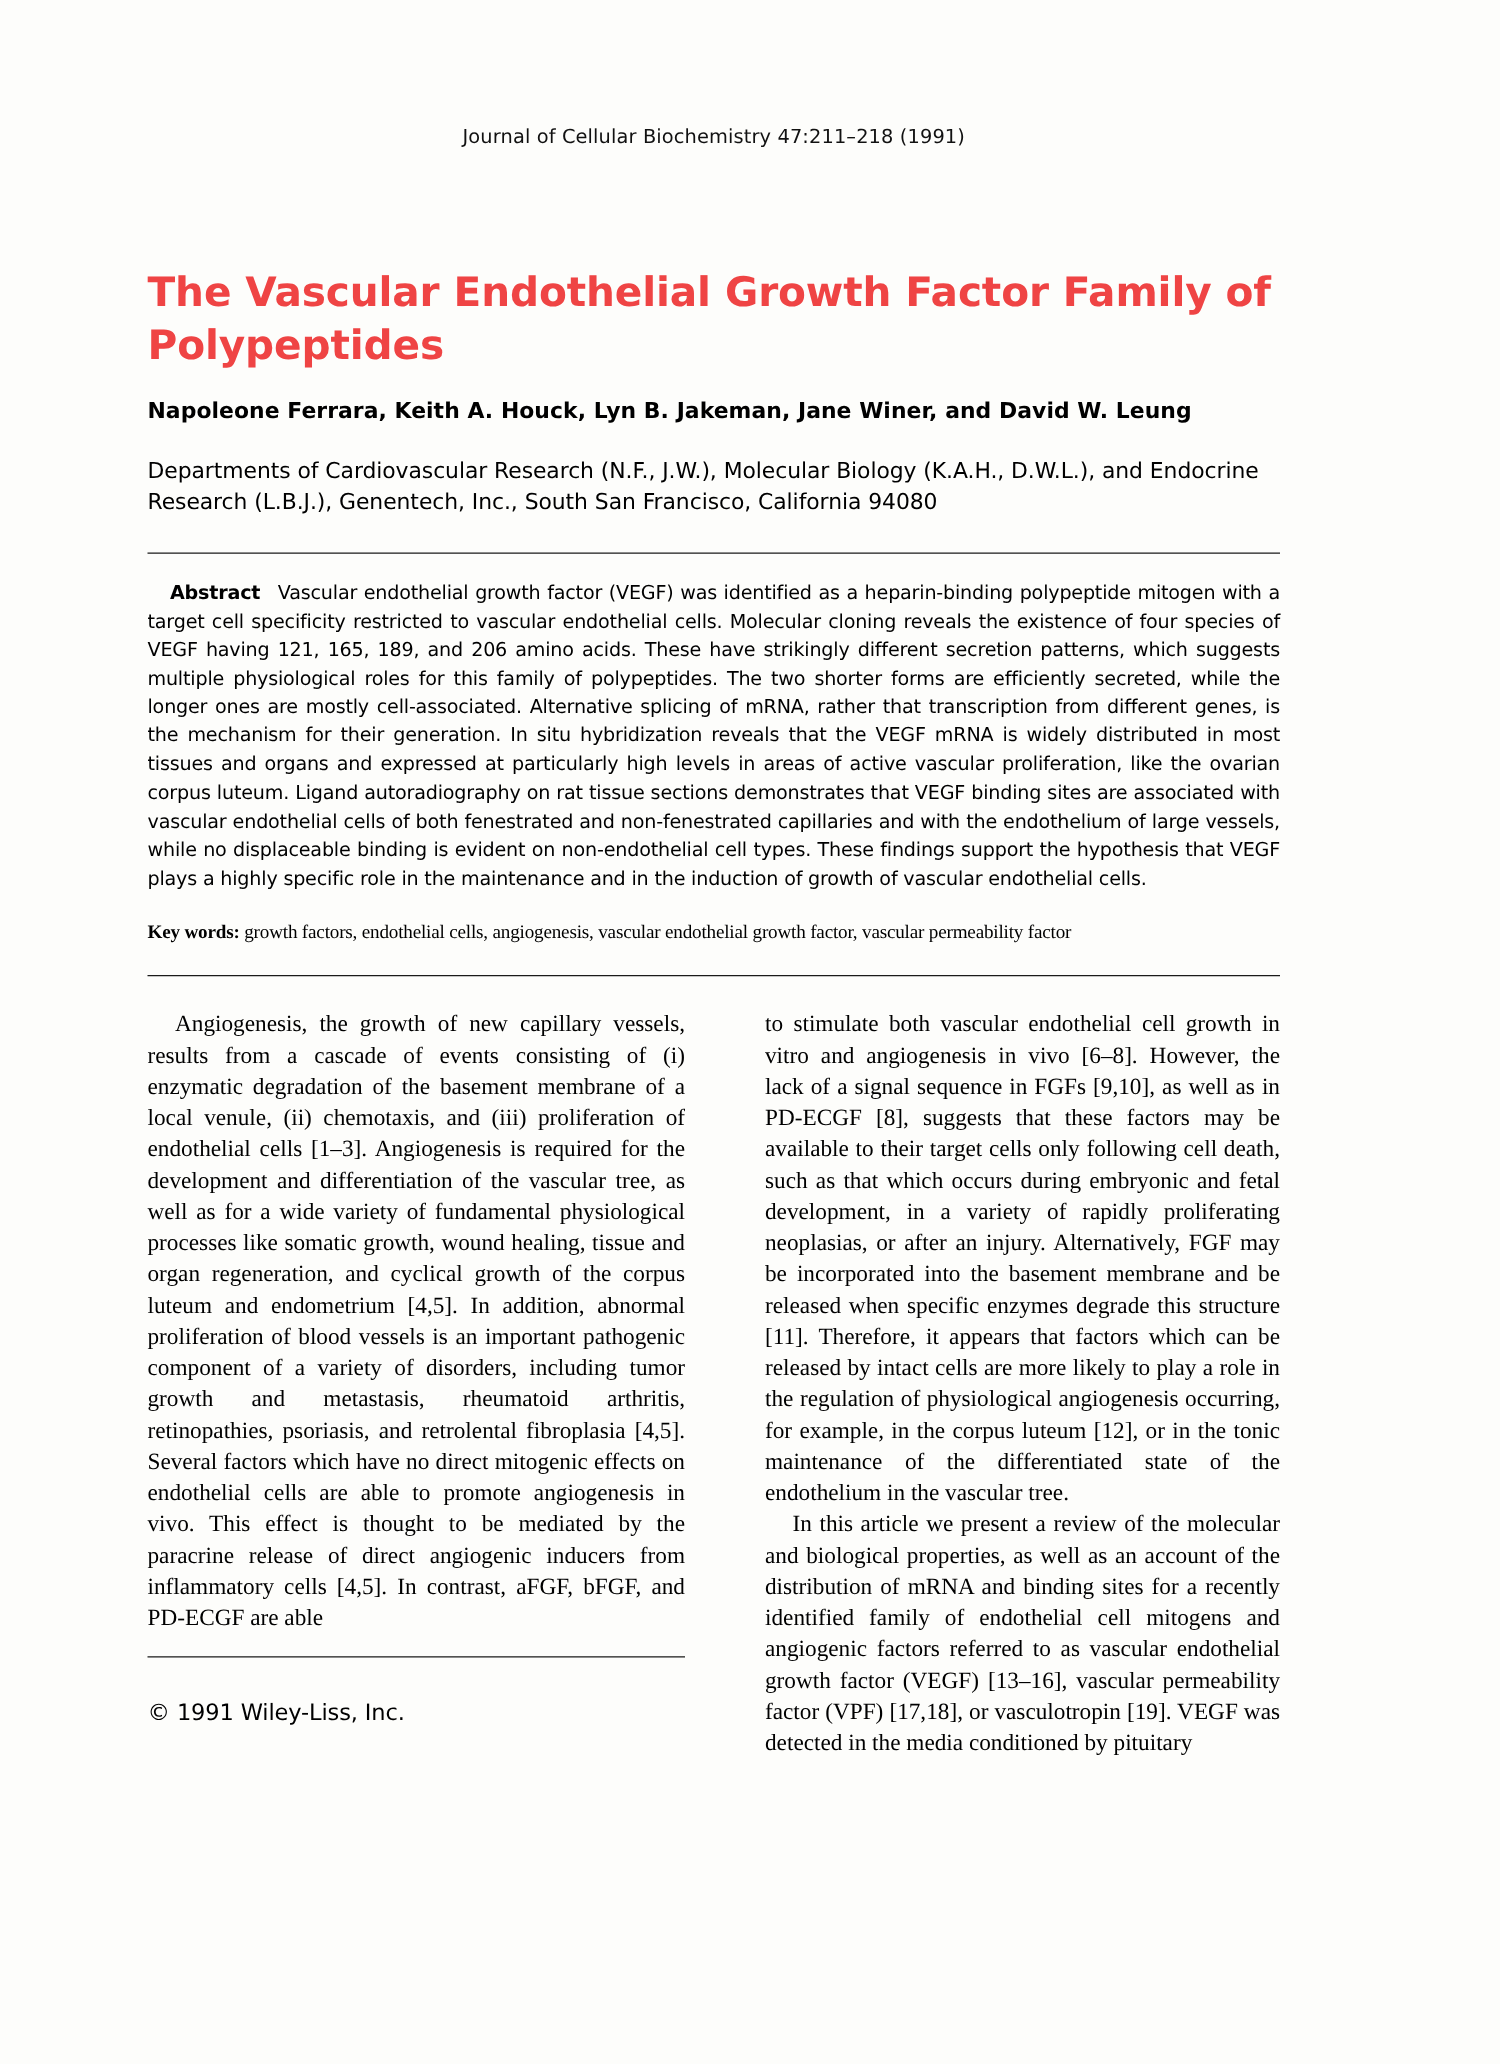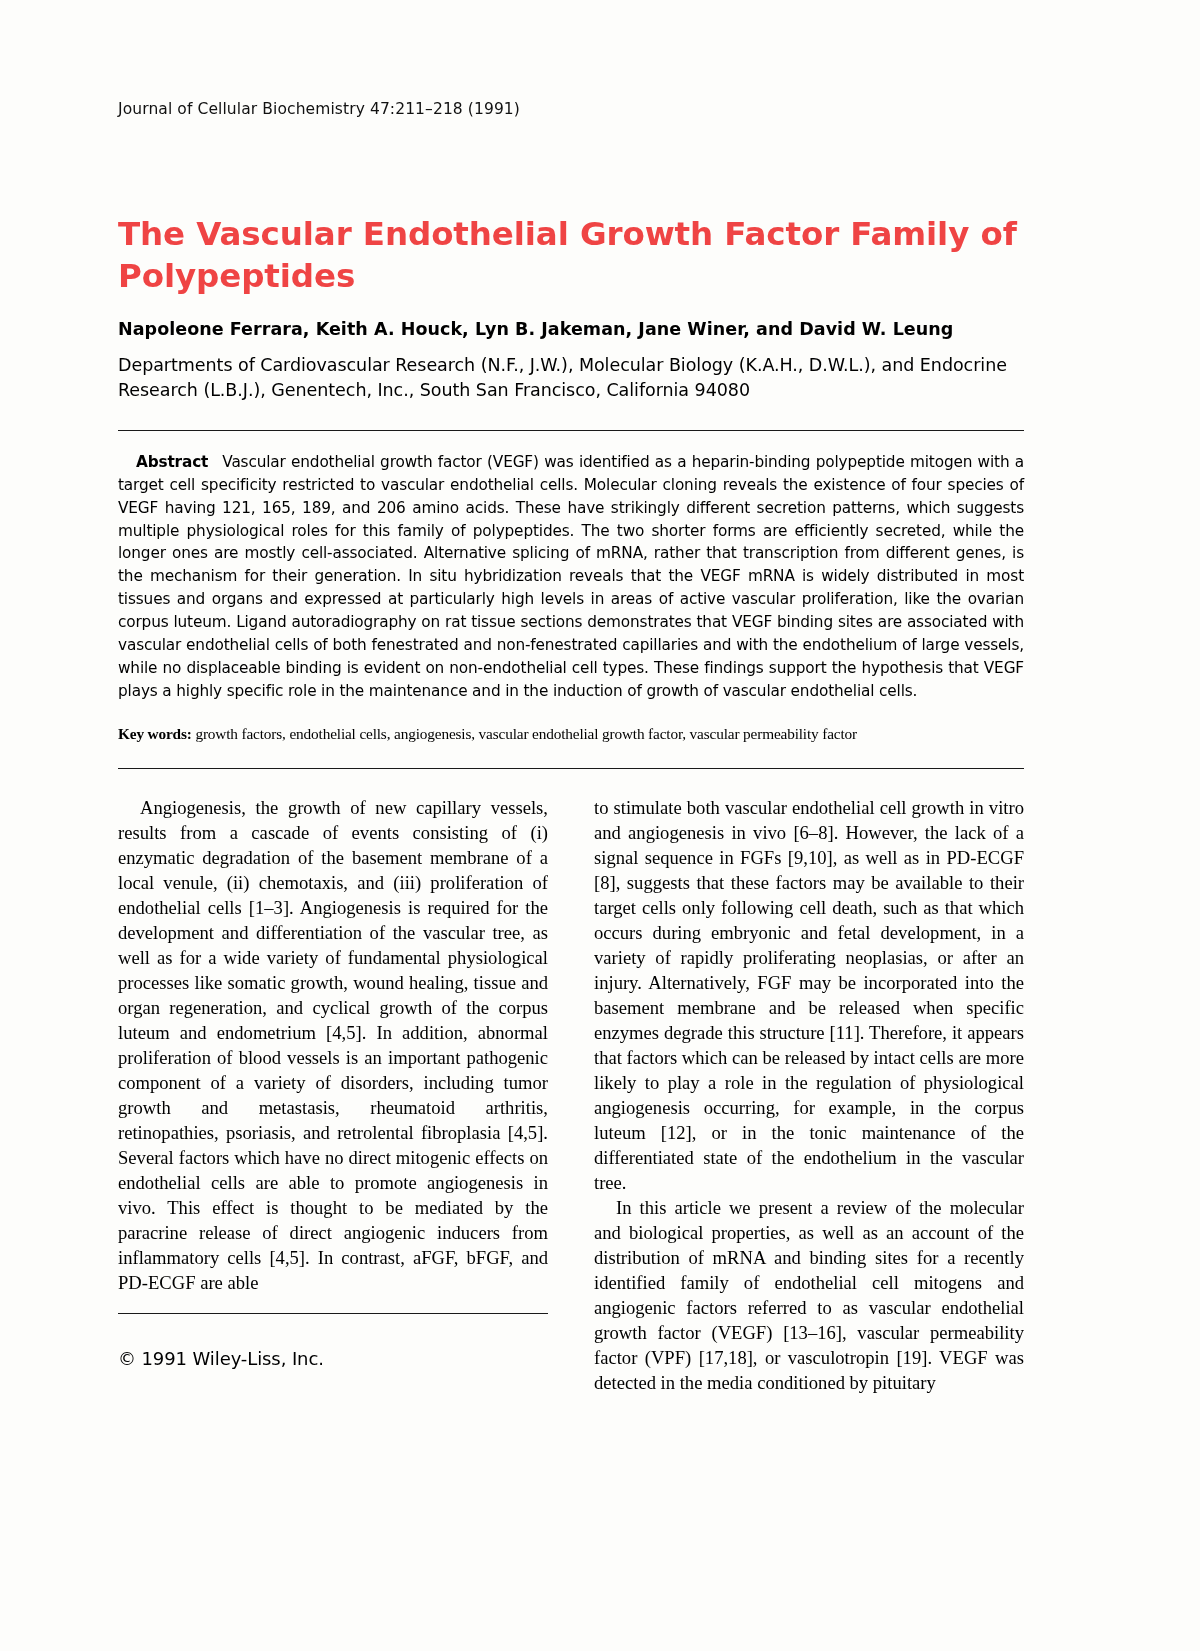--- a/index.html
+++ b/index.html
@@ -25,21 +25,21 @@
   .content {
     position: absolute;
     left: 118px;
     top: 0;
     width: 906px;
   }
 
   
   .journal-line {
     margin-top: 100px;
-    text-align: left;
+    text-align: center;
     font-family: "DejaVu Sans", sans-serif;
     font-size: 15.5px;
     letter-spacing: 0.1px;
     color: #111;
   }
 
   
   .title {
     margin-top: 96px;
     font-family: "DejaVu Sans", sans-serif;
@@ -52,21 +52,21 @@
 
   
   .authors {
     margin-top: 20px;
     font-family: "DejaVu Sans", sans-serif;
     font-size: 17.5px;
     font-weight: 700;
     letter-spacing: 0.05px;
   }
   .affiliation {
-    margin-top: 14px;
+    margin-top: 26px;
     font-family: "DejaVu Sans", sans-serif;
     font-size: 17.5px;
     font-weight: 400;
     line-height: 1.45;
     letter-spacing: -0.05px;
   }
 
   .rule {
     border: none;
     border-top: 1px solid #1a1a1a;
@@ -97,21 +97,21 @@
     line-height: 1.50;
     text-align: justify;
     letter-spacing: -0.15px;
   }
   .keywords .label { font-weight: 700; }
 
   
   .columns {
     margin-top: 26px;
     display: flex;
-    gap: 46px;
+    gap: 64px;
   }
   .col {
     width: 430px;
     position: relative;
   }
   .col p {
     margin: 0;
     font-family: "Liberation Serif", serif;
     font-size: 18.6px;
     line-height: 1.345;

